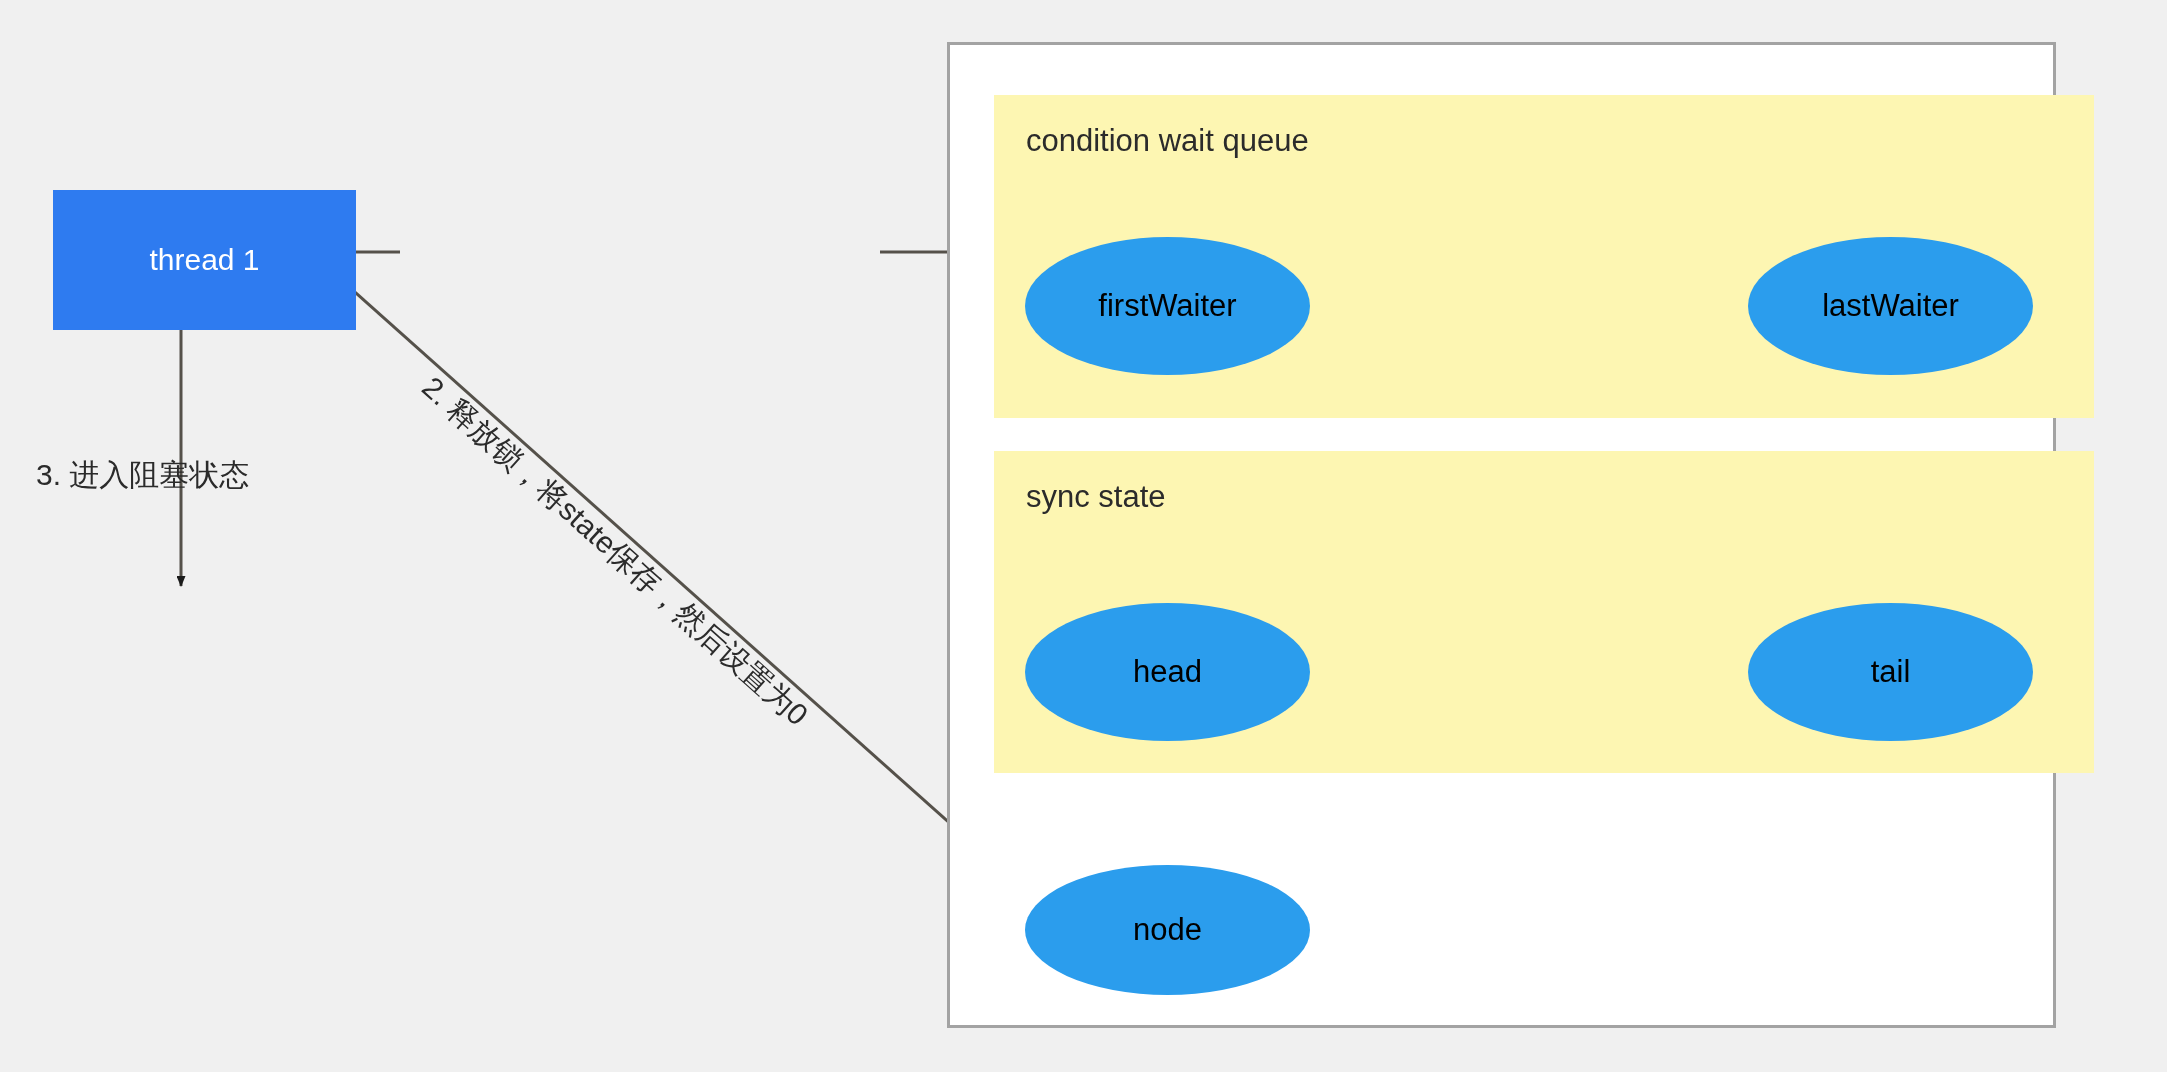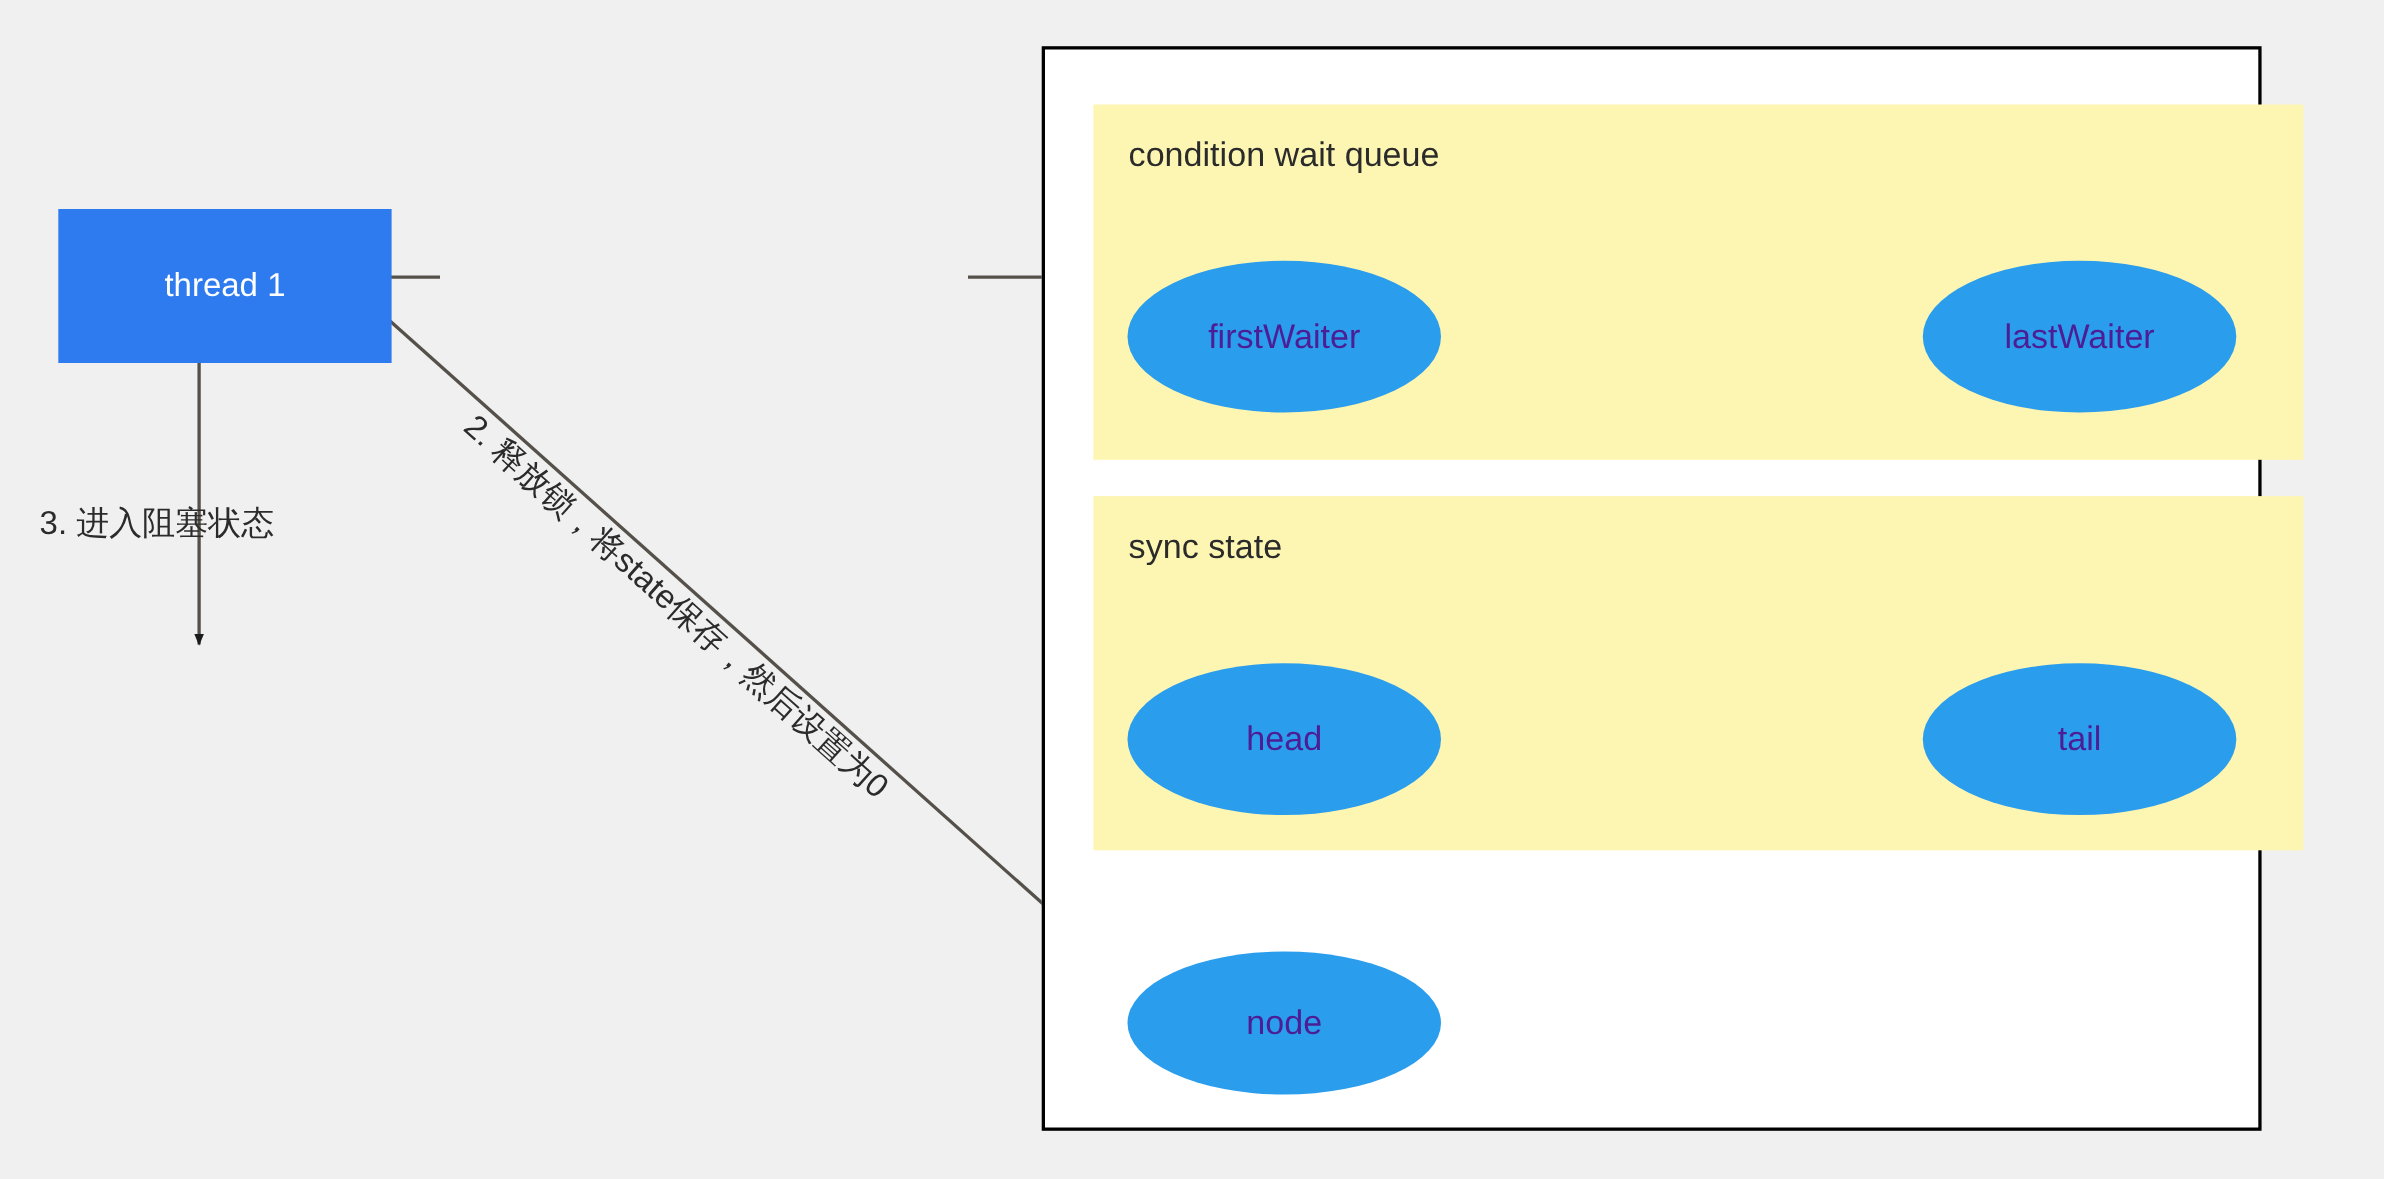--- a/index.html
+++ b/index.html
@@ -42,40 +42,40 @@
     color: #ffffff;
     font-size: 30px;
   }
   .rect-node {
     background: #f04124;
     color: #ffffff;
     font-size: 31px;
   }
   .ellipse {
     background: #2b9ded;
-    color: #4c1d95;
+    color: #000000;
     border-radius: 50%;
     font-size: 31px;
   }
   .circle-park {
     background: #808080;
     color: #ffffff;
     border-radius: 50%;
     font-size: 30px;
   }
 
   
   #outer-container {
     position: absolute;
     left: 947px;
     top: 42px;
     width: 1109px;
     height: 986px;
     background: #ffffff;
-    border: 3px solid #000000;
+    border: 3px solid #a3a3a3;
     box-sizing: border-box;
   }
   .panel {
     position: absolute;
     background: #fdf6b2;
   }
   .panel-title {
     position: absolute;
     font-size: 31px;
     color: #2b2b2b;

